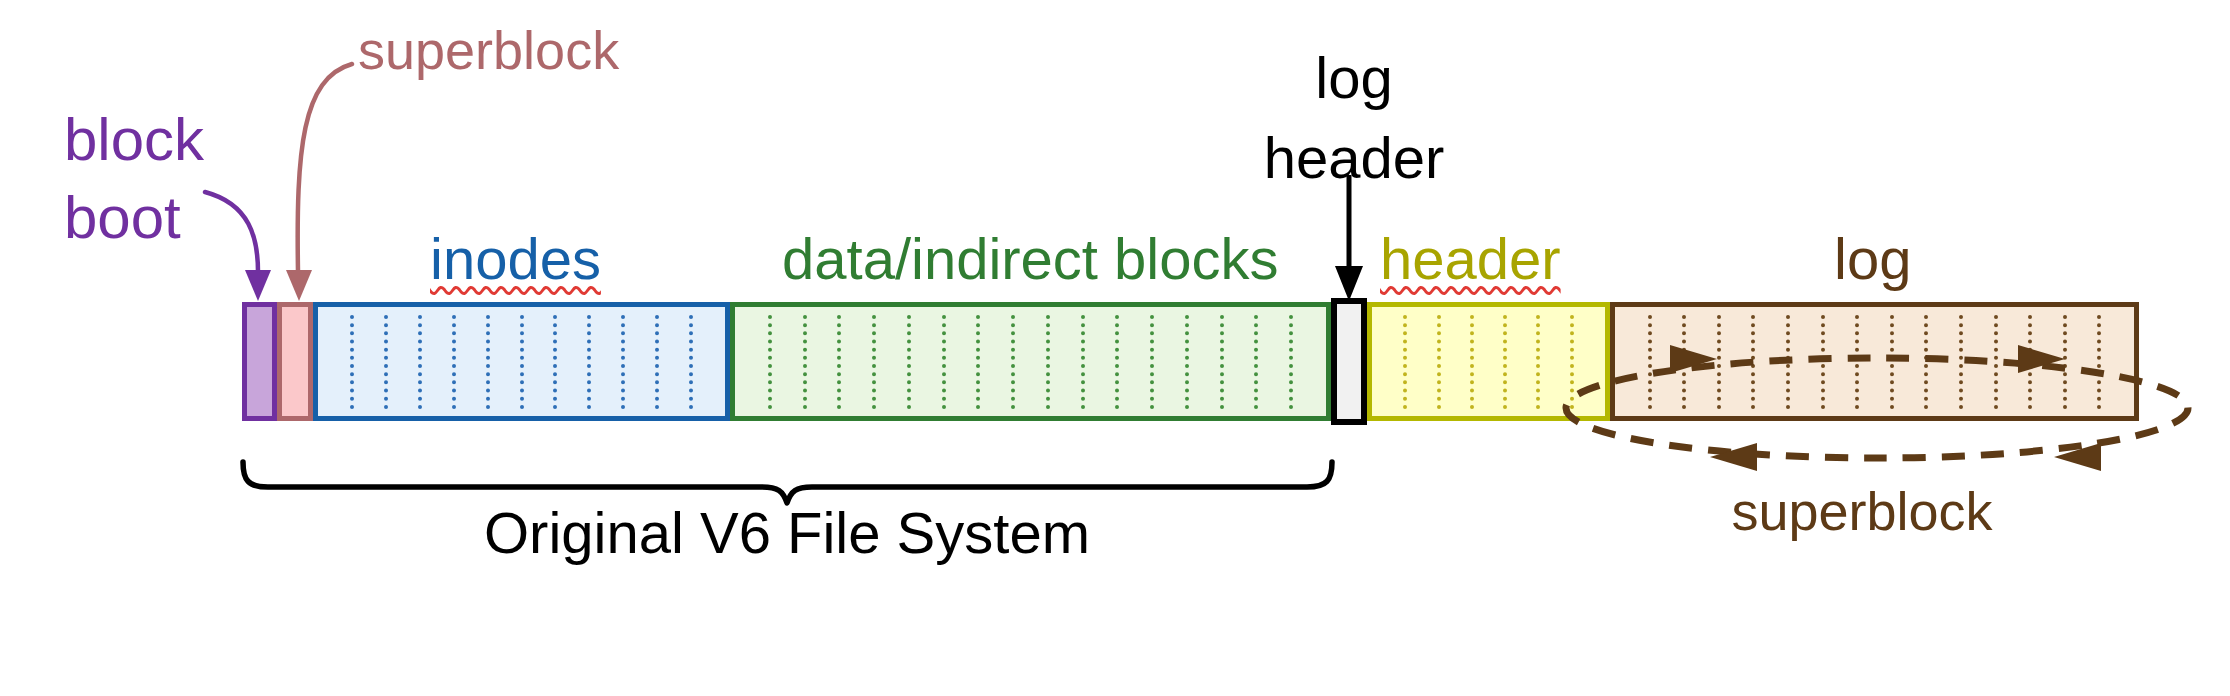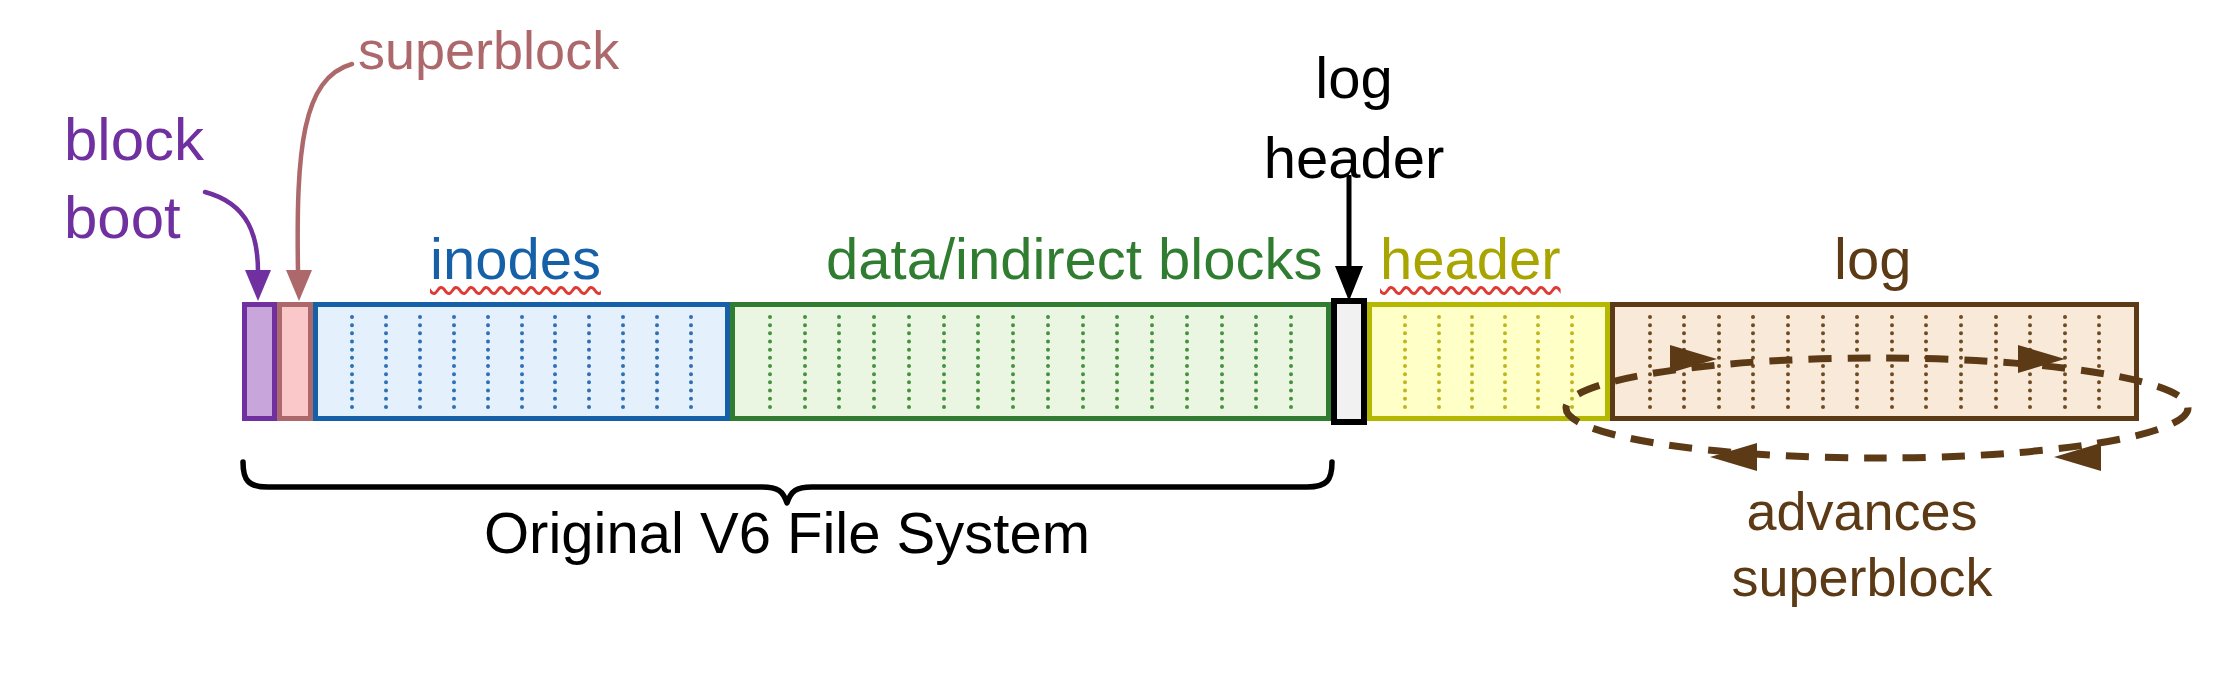--- a/index.html
+++ b/index.html
@@ -58,21 +58,21 @@
   .misspelled {
     text-decoration-line: underline;
     text-decoration-style: wavy;
     text-decoration-color: var(--squiggle);
     text-decoration-thickness: 3px;
     text-underline-offset: 7px;
   }
   #boot-label       { left: 64px;  top: 101px; color: var(--purple); font-size: 60px; line-height: 78px; }
   #superblock-label { left: 358px; top: 12px;  color: var(--rose);   font-size: 54px; line-height: 76px; }
   #inodes-label     { left: 430px; top: 226px; color: var(--blue); }
-  #data-label       { left: 782px; top: 226px; color: var(--green); margin-left: 44px; }
+  #data-label       { left: 782px; top: 226px; color: var(--green); }
   #logheader-label  { left: 1259px; top: 38px; width: 190px; color: var(--black); line-height: 80px; }
   #freemap-label    { left: 1380px; top: 226px; color: var(--olive); }
   #log-label        { left: 1834px; top: 226px; color: var(--brown); }
   #v6-label         { left: 387px; top: 496px; width: 800px; color: var(--black); line-height: 74px; }
   #advances-label   { left: 1672px; top: 478px; width: 380px; color: var(--brown); font-size: 54px; line-height: 66px; }
 </style>
 </head>
 <body>
 
 <div class="canvas">
@@ -156,21 +156,20 @@
 
   <div class="lbl misspelled" id="freemap-label">header</div>
 
   <div class="lbl" id="log-label">log</div>
 
   <div class="lbl center" id="v6-label">
     <span class="ln">Original V6 File System</span>
   </div>
 
   <div class="lbl center" id="advances-label">
-    <span class="ln">advances</span>
     <span class="ln">superblock</span>
   </div>
 
   <svg class="overlay" viewBox="0 0 2230 696" xmlns="http://www.w3.org/2000/svg">
 
     <path d="M 205 192 C 250 204 258 238 258 272" style="stroke: var(--purple);" stroke-width="4.5" fill="none" stroke-linecap="round"></path>
     <polygon points="245,270 271,270 258,301" style="fill: var(--purple);"></polygon>
 
     <path d="M 352 64 C 302 78 296 150 298 272" style="stroke: var(--rose);" stroke-width="4.5" fill="none" stroke-linecap="round"></path>
     <polygon points="286,270 312,270 299,301" style="fill: var(--rose);"></polygon>

